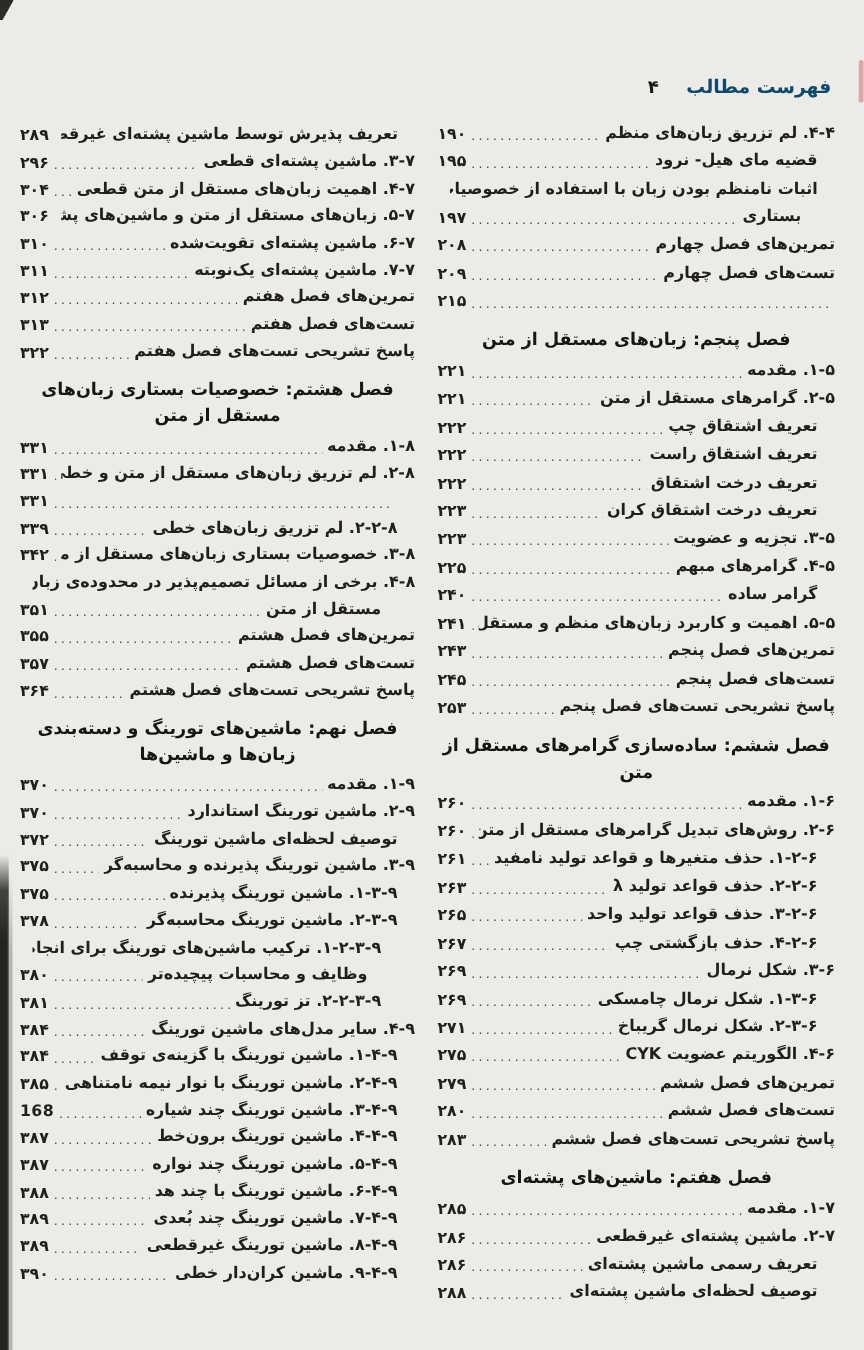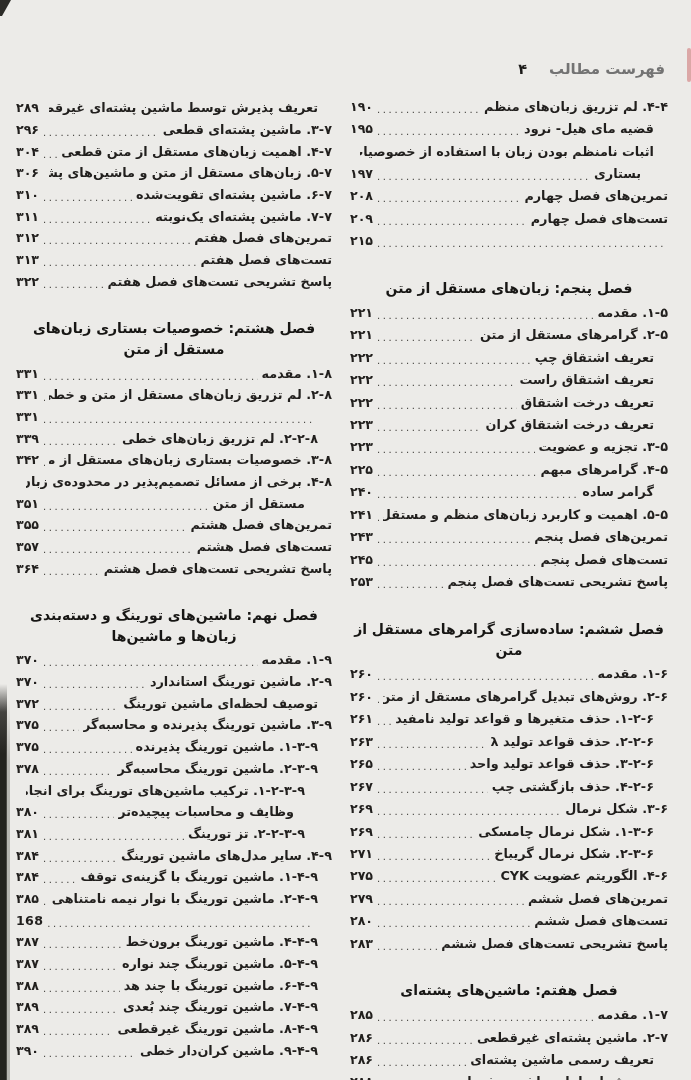--- a/index.html
+++ b/index.html
@@ -8,21 +8,21 @@
     background:#ecebe8;
     font-family:"DejaVu Sans",sans-serif;
     color:#201f1d;
   }
   .page{position:absolute;inset:0;}
   
   .page-header{
     position:absolute;top:60px;right:26px;
     display:flex;direction:rtl;align-items:baseline;gap:22px;
   }
-  .page-header .hdr-title{font-size:15px;font-weight:700;color:#737373;}
+  .page-header .hdr-title{font-size:15px;font-weight:700;color:#0c4a6e;}
   .page-header .hdr-num{font-size:14.5px;font-weight:700;color:#1b1a18;direction:ltr;}
   
   .toc-col{
     position:absolute;direction:rtl;
   }
   .col-right{top:95px;right:23px;width:318px;}
   .col-left{top:97px;left:16px;width:316px;}
   .row{display:flex;align-items:center;direction:rtl;}
   .col-right .row{height:22.45px;}
   .col-left .row{height:21.7px;}
@@ -41,21 +41,21 @@
   .num{
     font-size:12.6px;font-weight:700;white-space:nowrap;direction:ltr;
     color:#211f1d;letter-spacing:.3px;
   }
   .lv0{padding-right:0;}
   .lv1{padding-right:14px;}
   .lv2{padding-right:27px;}
   .lv3{padding-right:38px;}
   .heading{
     text-align:center;font-size:14px;font-weight:700;color:#171614;
-    margin:26px 4px 2px;line-height:21px;
+    margin:10px 4px 2px;line-height:21px;
   }
   
   .corner-mark{
     position:absolute;top:0;left:0;width:11px;height:16px;
     background:#2c2b28;
     clip-path:polygon(0 0,100% 0,18% 100%,0 100%);
   }
   .spine-shadow{
     position:absolute;left:0;top:684px;width:7px;height:396px;
     background:linear-gradient(to bottom,
@@ -417,20 +417,21 @@
         <span class="title">۱-۴-۹. ماشین تورینگ با گزینه‌ی توقف</span>
         <span class="dots"></span>
         <span class="num">۳۸۴</span>
       </div>
       <div class="row lv1">
         <span class="title">۲-۴-۹. ماشین تورینگ با نوار نیمه نامتناهی</span>
         <span class="dots"></span>
         <span class="num">۳۸۵</span>
       </div>
       <div class="row lv1">
+        <span class="title">۳-۴-۹. ماشین تورینگ چند شیاره</span>
         <span class="dots"></span>
         <span class="num">168</span>
       </div>
       <div class="row lv1">
         <span class="title">۴-۴-۹. ماشین تورینگ برون‌خط</span>
         <span class="dots"></span>
         <span class="num">۳۸۷</span>
       </div>
       <div class="row lv1">
         <span class="title">۵-۴-۹. ماشین تورینگ چند نواره</span>

